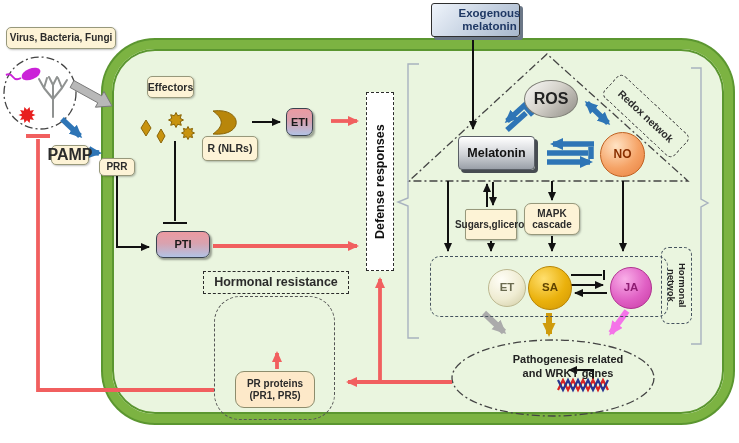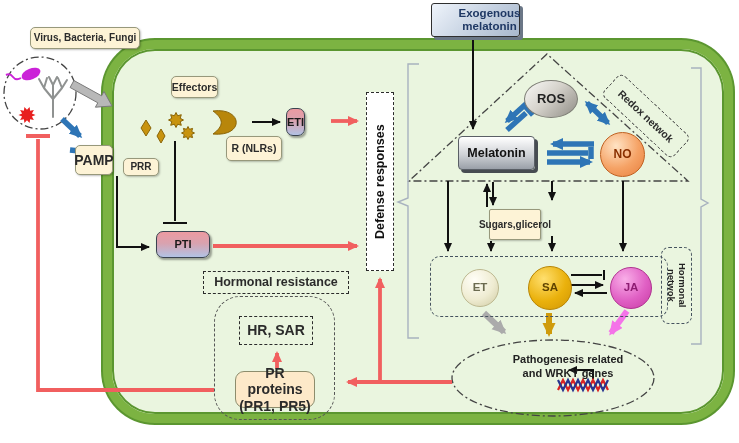--- a/index.html
+++ b/index.html
@@ -4,21 +4,21 @@
 <style>
   html,body{margin:0;padding:0;background:#fff;font-family:"Liberation Sans",sans-serif;}
   #canvas{position:relative;width:739px;height:443px;background:#fff;overflow:hidden;}
   .abs{position:absolute;box-sizing:border-box;}
   
   #cell{left:103px;top:40px;width:630px;height:383px;border:9px solid #7cb342;border-radius:52px;
         background:#eaf5df;box-shadow:0 0 0 2px #5b9630, inset 0 0 0 2px #5b9630;z-index:1;}
   #overlay{left:0;top:0;z-index:2;pointer-events:none;}
   .lbl{z-index:3;display:flex;align-items:center;justify-content:center;text-align:center;
        font-weight:bold;color:#2b2b2b;line-height:1.15;}
-  .cream{background:#fdf3d6;border:1.2px solid #97987b;border-radius:5px;box-shadow:1px 1px 2px rgba(0,0,0,.25);margin-left:24px;}
+  .cream{background:#fdf3d6;border:1.2px solid #97987b;border-radius:5px;box-shadow:1px 1px 2px rgba(0,0,0,.25);}
   .dashbox{border:1.6px dashed #2b2b2b;background:transparent;}
   .pinkblue{background:linear-gradient(#ec9aa1,#d9a2af 45%,#b2c2e4);border:1.6px solid #3a4350;
             border-radius:7px;box-shadow:1.5px 2px 2px rgba(0,0,0,.35);}
   .silver{background:linear-gradient(#ffffff,#cfd2d6 55%,#9aa0a8);border:1px solid #5a5f66;
           border-radius:4px;box-shadow:3px 3px 0 0 #474c52;}
   .steel{background:linear-gradient(135deg,#eff4fb,#c5d1e1 55%,#a9b8cc);border:1.6px solid #2f2f2f;
          border-radius:3px;box-shadow:3px 3px 0 0 #6b7787;color:#1f3864;padding-left:28px;}
   .sphere{border-radius:50%;z-index:3;display:flex;align-items:center;justify-content:center;font-weight:bold;}
   .vtext{writing-mode:vertical-rl;transform:rotate(180deg);}
   .dashgroup{border:1.4px dashed #45525e;background:transparent;z-index:2;}
@@ -129,65 +129,68 @@
       <path d="M 558,390 L 563,380 L 568,390 L 573,380 L 578,390 L 583,380 L 588,390 L 593,380 L 598,390 L 603,380 L 608,390" stroke="#d92424"></path>
       <path d="M 558,380 L 563,390 L 568,380 L 573,390 L 578,380 L 583,390 L 588,380 L 593,390 L 598,380 L 603,390 L 608,380" stroke="#27358f"></path>
     </g>
   </svg>
 
   <div class="abs dashgroup" style="left:214px;top:296px;width:121px;height:124px;border-radius:26px;border-color:#555;"></div>
   <div class="abs dashgroup" style="left:430px;top:256px;width:238px;height:61px;border-radius:10px;"></div>
 
   <div class="abs lbl cream" style="left:6px;top:27px;width:110px;height:22px;font-size:10px;">Virus, Bacteria, Fungi</div>
 
-  <div class="abs lbl cream" style="left:51px;top:145px;width:38px;height:30px;font-size:14px;">PAMP</div>
+  <div class="abs lbl cream" style="left:51px;top:145px;width:38px;height:20px;font-size:16px;">PAMP</div>
 
   <div class="abs lbl cream" style="left:99px;top:158px;width:36px;height:18px;font-size:10px;">PRR</div>
 
   <div class="abs lbl cream" style="left:147px;top:76px;width:47px;height:22px;font-size:10.5px;">Effectors</div>
 
   <div class="abs lbl cream" style="left:202px;top:136px;width:56px;height:25px;font-size:10.5px;">R (NLRs)</div>
 
-  <div class="abs lbl pinkblue" style="left:286px;top:108px;width:19px;height:28px;font-size:11px;color:#1a1a1a;">ETI</div>
+  <div class="abs lbl pinkblue" style="left:286px;top:108px;width:27px;height:28px;font-size:11px;color:#1a1a1a;">ETI</div>
 
   <div class="abs lbl pinkblue" style="left:156px;top:231px;width:54px;height:27px;font-size:11px;color:#1a1a1a;">PTI</div>
 
   <div class="abs lbl dashbox vtext" style="left:366px;top:92px;width:28px;height:179px;background:#fff;font-size:12.5px;color:#111;">Defense responses</div>
 
   <div class="abs lbl dashbox" style="left:203px;top:271px;width:146px;height:23px;font-size:12.5px;">Hormonal resistance</div>
 
-  <div class="abs lbl dashbox" style="left:239px;top:316px;width:74px;height:29px;font-size:14px;">HR, SAR</div>
-
-  <div class="abs lbl" style="left:235px;top:371px;width:80px;height:37px;background:#fde9c9;border:1.2px solid #8d8d6d;border-radius:9px;font-size:14px;flex-direction:column;">
+
+  <div class="abs lbl" style="left:235px;top:371px;width:80px;height:37px;background:#fde9c9;border:1.2px solid #8d8d6d;border-radius:9px;font-size:10px;flex-direction:column;">
     <span>PR proteins</span>
     <span>(PR1, PR5)</span>
   </div>
 
   <div class="abs lbl steel" style="left:431px;top:3px;width:89px;height:34px;font-size:11.5px;flex-direction:column;">
     <span>Exogenous</span>
     <span>melatonin</span>
   </div>
 
   <div class="abs lbl silver" style="left:458px;top:136px;width:77px;height:34px;font-size:12.5px;color:#111;">Melatonin</div>
 
-  <div class="abs lbl" style="left:524px;top:80px;width:54px;height:38px;border-radius:50%;font-size:13px;color:#222;
+  <div class="abs lbl" style="left:524px;top:80px;width:54px;height:38px;border-radius:50%;font-size:16px;color:#222;
        background:linear-gradient(135deg,#fafaf8,#d6d3cc 45%,#8f8c85);border:1px solid #7c7c74;">ROS</div>
 
   <div class="abs lbl sphere" style="left:600px;top:132px;width:45px;height:45px;font-size:12px;color:#8a3000;
        background:radial-gradient(circle at 35% 30%,#ffe3c4,#f5a265 55%,#e87f3e);border:1px solid #c06020;">NO</div>
 
   <div class="abs lbl dashbox" style="left:598px;top:101px;width:96px;height:30px;font-size:10.5px;border-width:1.3px;border-color:#444;border-radius:6px;transform:rotate(43deg);">Redox netwok</div>
 
   <div class="abs lbl cream" style="left:465px;top:209px;width:52px;height:31px;font-size:10px;flex-direction:row;border-radius:2px;">
     <span>Sugars,</span>
     <span>glicerol</span>
   </div>
 
-
-  <div class="abs lbl sphere" style="left:461px;top:269px;width:38px;height:38px;font-size:11.5px;color:#6b6b50;
+  <div class="abs lbl cream" style="left:524px;top:203px;width:56px;height:32px;font-size:10px;flex-direction:column;border-radius:7px;">
+    <span>MAPK</span>
+    <span>cascade</span>
+  </div>
+
+  <div class="abs lbl sphere" style="left:488px;top:269px;width:38px;height:38px;font-size:11.5px;color:#6b6b50;
        background:radial-gradient(circle at 35% 28%,#fffef7,#efecd2 55%,#cfcaa2);border:1px solid #bdb890;">ET</div>
 
   <div class="abs lbl sphere" style="left:528px;top:266px;width:44px;height:44px;font-size:11.5px;color:#5f4300;
        background:radial-gradient(circle at 35% 28%,#ffdf6e,#eab10c 55%,#cf9504);border:1px solid #b88400;">SA</div>
 
   <div class="abs lbl sphere" style="left:610px;top:267px;width:42px;height:42px;font-size:11.5px;color:#8d1d72;
        background:radial-gradient(circle at 35% 28%,#f9aee8,#e060c4 55%,#c83ba4);border:1px solid #b03090;">JA</div>
 
   <div class="abs lbl dashgroup" style="left:661px;top:247px;width:31px;height:77px;border-radius:8px;z-index:3;
        font-size:9.5px;font-weight:bold;color:#222;writing-mode:vertical-rl;line-height:1.25;padding:2px;">Hormonal netwok</div>

